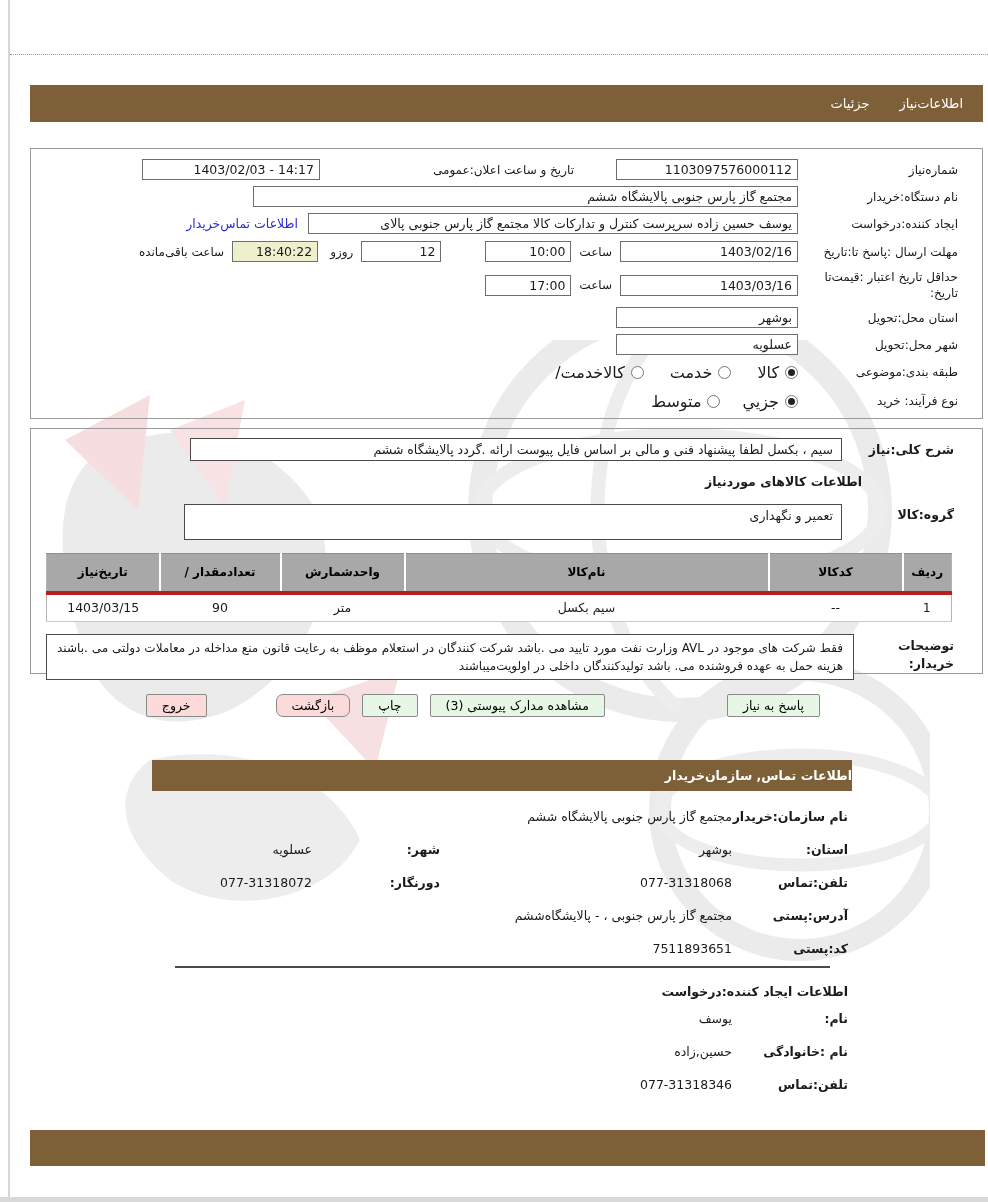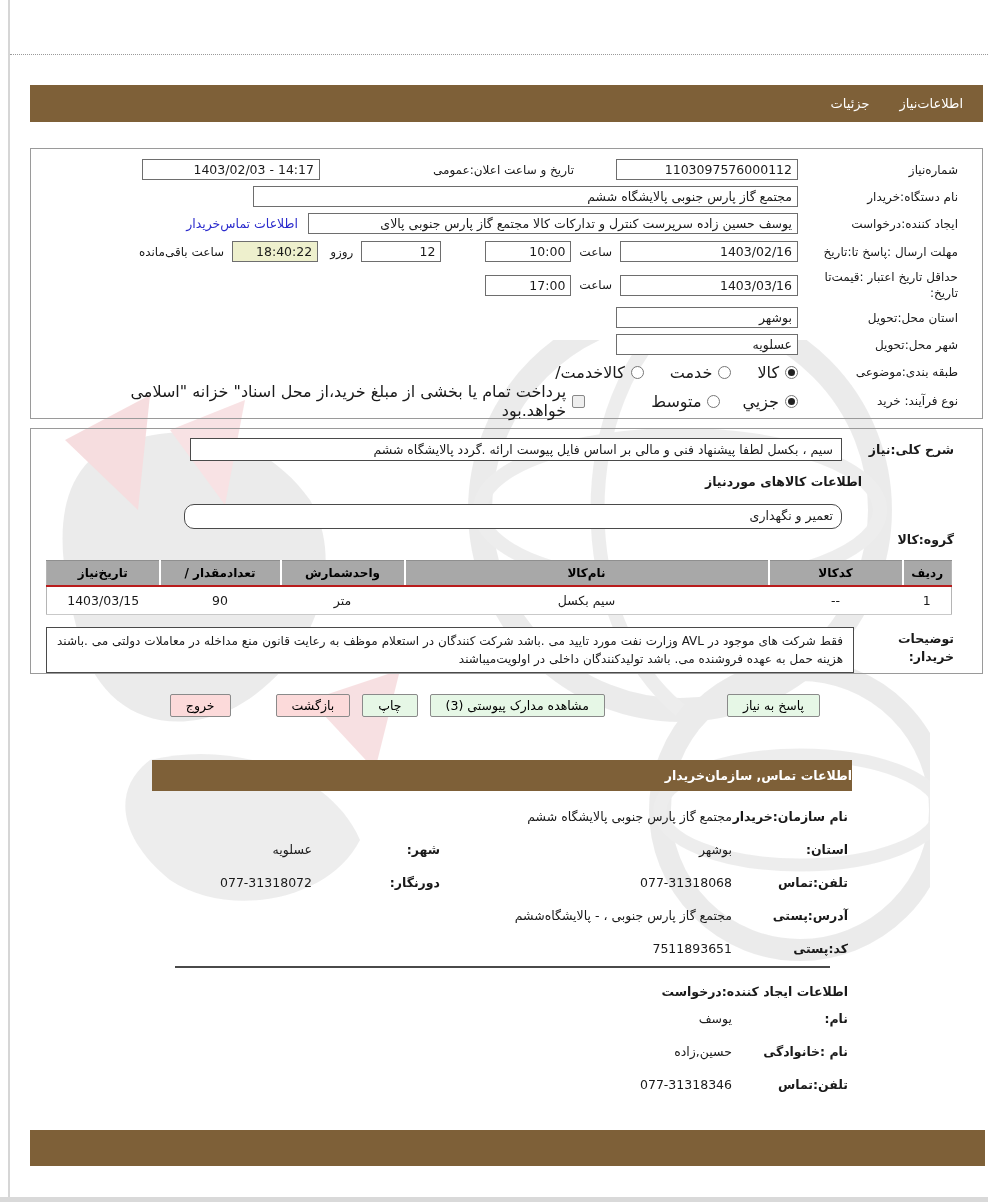--- a/index.html
+++ b/index.html
@@ -40,38 +40,38 @@
   .checkbox { width:13px; height:13px; border:1px solid #888; border-radius:2px; background:#efefef; flex-shrink:0; }
   .opt { display:flex; align-items:center; gap:6px; margin-left:30px; font-size:16px; }
 
   .descrow { display:flex; align-items:flex-start; direction:rtl; }
   .blabel { font-weight:bold; font-size:12.5px; text-align:right; white-space:nowrap; }
   .descrow .blabel { width:106px; flex-shrink:0; padding-top:4px; }
   .valuebox { border:1px solid #4a4a4a; background:#fff; padding:3px 8px; font-size:12.5px; text-align:right; }
   .descbox { width:652px; margin-right:6px; }
   .sec-heading { font-weight:bold; font-size:12.5px; text-align:right; margin:13px 92px 0 0; }
   .grouprow { margin-top:15px; }
-  .groupbox { width:658px; margin-right:6px; height:25px;border-radius:10px; }
+  .groupbox { width:658px; margin-right:6px; height:36px; }
 
   table.items { border-collapse:collapse; margin:13px 2px 0 14px; width:905px; table-layout:fixed; direction:rtl; }
-  table.items th { background:#a8a8a8; color:#000; font-size:12px; font-weight:bold; height:25px; border-left:2px solid #fff; border-top:1px solid #8f8f8f; border-bottom:2px solid #b91c1c; }
+  table.items th { background:#a8a8a8; color:#000; font-size:12px; font-weight:bold; height:39px; border-left:2px solid #fff; border-top:1px solid #8f8f8f; border-bottom:4px solid #b91c1c; }
   table.items th:last-child { border-left:none; }
   table.items td { background:#fff; font-size:12.5px; text-align:center; height:29px; border-bottom:1px solid #c9c9c9; }
   table.items { border:1px solid #b5b5b5; }
 
   .notesrow { display:flex; align-items:flex-start; direction:rtl; margin-top:12px; }
   .noteslabel { width:96px; flex-shrink:0; text-align:right; font-weight:bold; font-size:12.5px; line-height:1.45; padding-top:3px; }
   .notesbox { width:808px; margin-right:4px; border:1px solid #4a4a4a; background:#fff; padding:4px 10px; font-size:12px; line-height:1.5; text-align:justify; direction:rtl; }
 
   .btnrow { left:30px; top:692px; width:953px; height:26px; display:flex; direction:rtl; align-items:center; padding-right:163px; }
   .btn { height:23px; padding:0 15px; border:1px solid #8a8a8a; border-radius:2px; font-size:12.5px; display:inline-flex; align-items:center; white-space:nowrap; margin-left:12px; cursor:pointer; font-family:"DejaVu Sans", sans-serif; }
   .btn-green { background:#e6f7e6; }
   .btn-pink  { background:#fcdada; }
   .btn-reply { margin-left:122px; }
-  .btn-back  { margin-left:45px; }
+  .btn-back  { margin-left:69px;border-radius:7px; }
 
   .contact { left:150px; top:800px; width:706px; padding-right:8px; }
   .crow { display:flex; direction:rtl; align-items:center; height:33px; font-size:12.5px; }
   .clabel  { width:116px; flex-shrink:0; font-weight:bold; text-align:right; font-size:12.5px; }
   .cvalue  { width:292px; text-align:right; }
   .cvalue.wide { width:auto; }
   .clabel2 { width:128px; flex-shrink:0; font-weight:bold; text-align:right; }
   .cvalue2 { width:112px; text-align:right; }
 
   .divider { left:175px; top:966px; width:655px; height:2px; background:#4a4a4a; }
@@ -171,35 +171,31 @@
     <div class="frow" style="height:30px;">
       <span class="flabel">نوع فرآیند: خرید</span>
       <span class="opt" style="margin-left:22px;">
         <span class="radio sel"></span>
         <span>جزیي</span>
       </span>
       <span class="opt" style="margin-left:66px;">
         <span class="radio"></span>
         <span>متوسط</span>
       </span>
-      <span class="opt">
-        <span class="checkbox"></span>
-        <span>پرداخت تمام یا بخشی از مبلغ خرید،از محل اسناد" خزانه "اسلامی خواهد.بود</span>
-      </span>
     </div>
   </div>
 
   <div class="layer formbox box2">
     <div class="descrow">
       <span class="blabel">شرح کلی:نیاز</span>
       <div class="valuebox descbox">سیم ، بکسل لطفا پیشنهاد فنی و مالی بر اساس فایل پیوست ارائه .گردد پالایشگاه ششم</div>
     </div>
     <div class="sec-heading">اطلاعات کالاهای موردنیاز</div>
     <div class="descrow grouprow">
-      <span class="blabel" style="width:106px; padding-top:3px;margin-top:25px;">گروه:کالا</span>
+      <span class="blabel" style="width:106px; padding-top:3px;">گروه:کالا</span>
       <div class="valuebox groupbox">تعمیر و نگهداری</div>
     </div>
     <table class="items">
       <colgroup>
           <col style="width:49px">
           <col style="width:134px">
           <col style="width:364px">
           <col style="width:124px">
           <col style="width:121px">
           <col style="width:113px">

